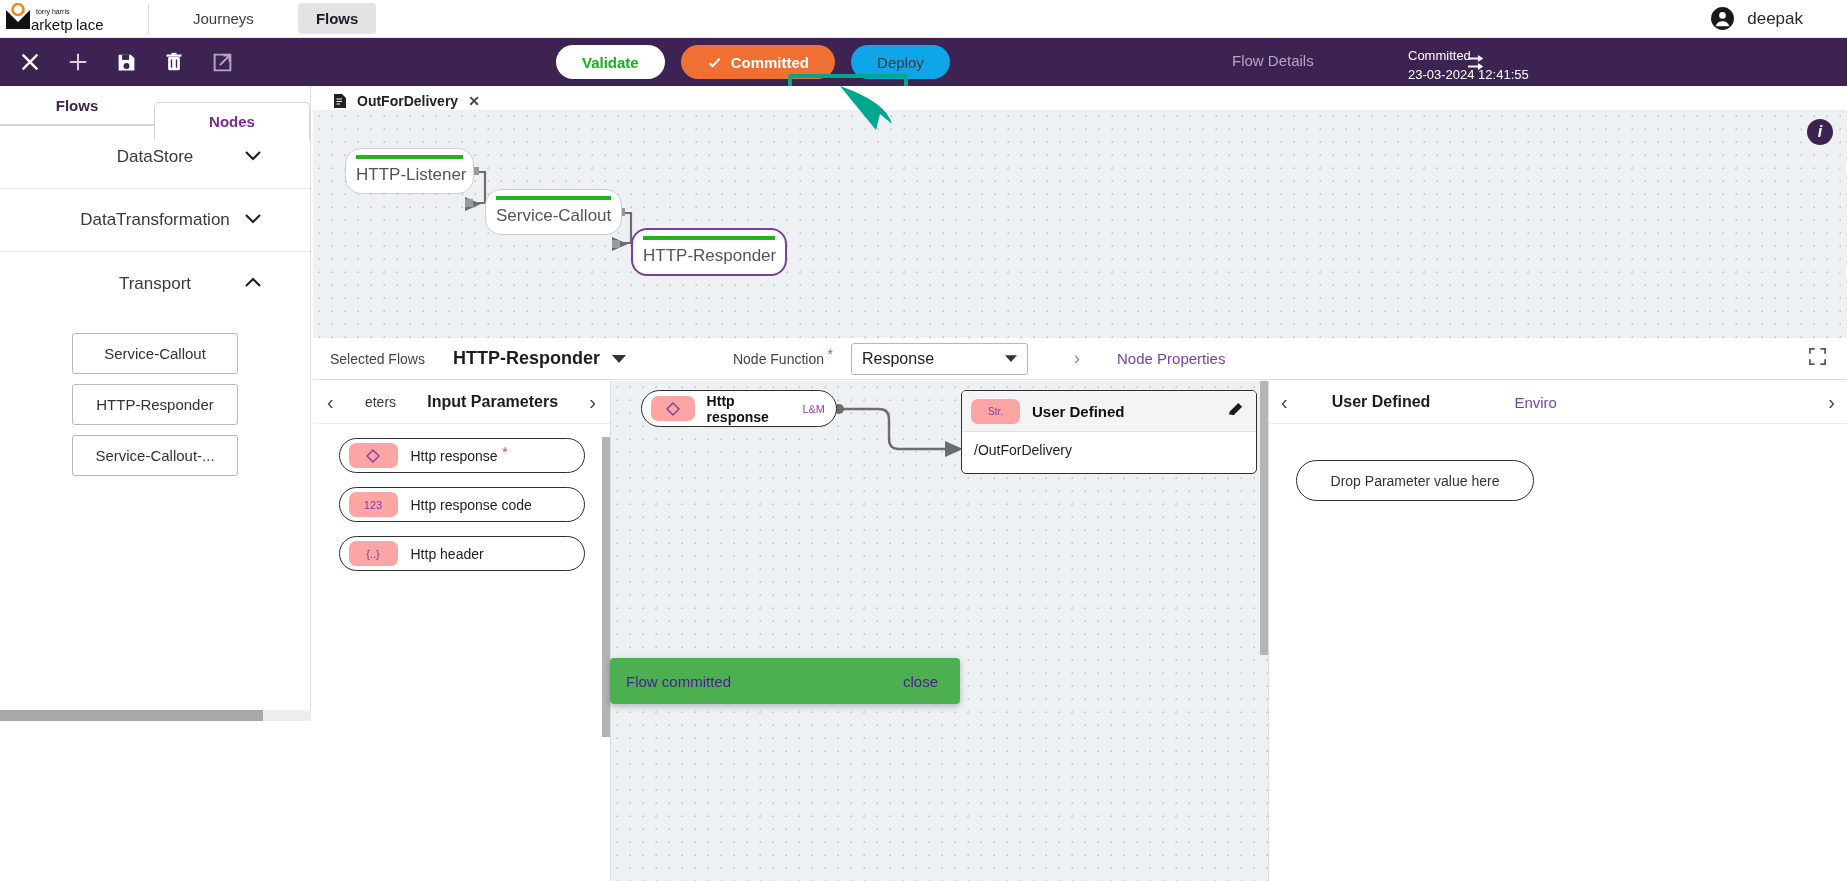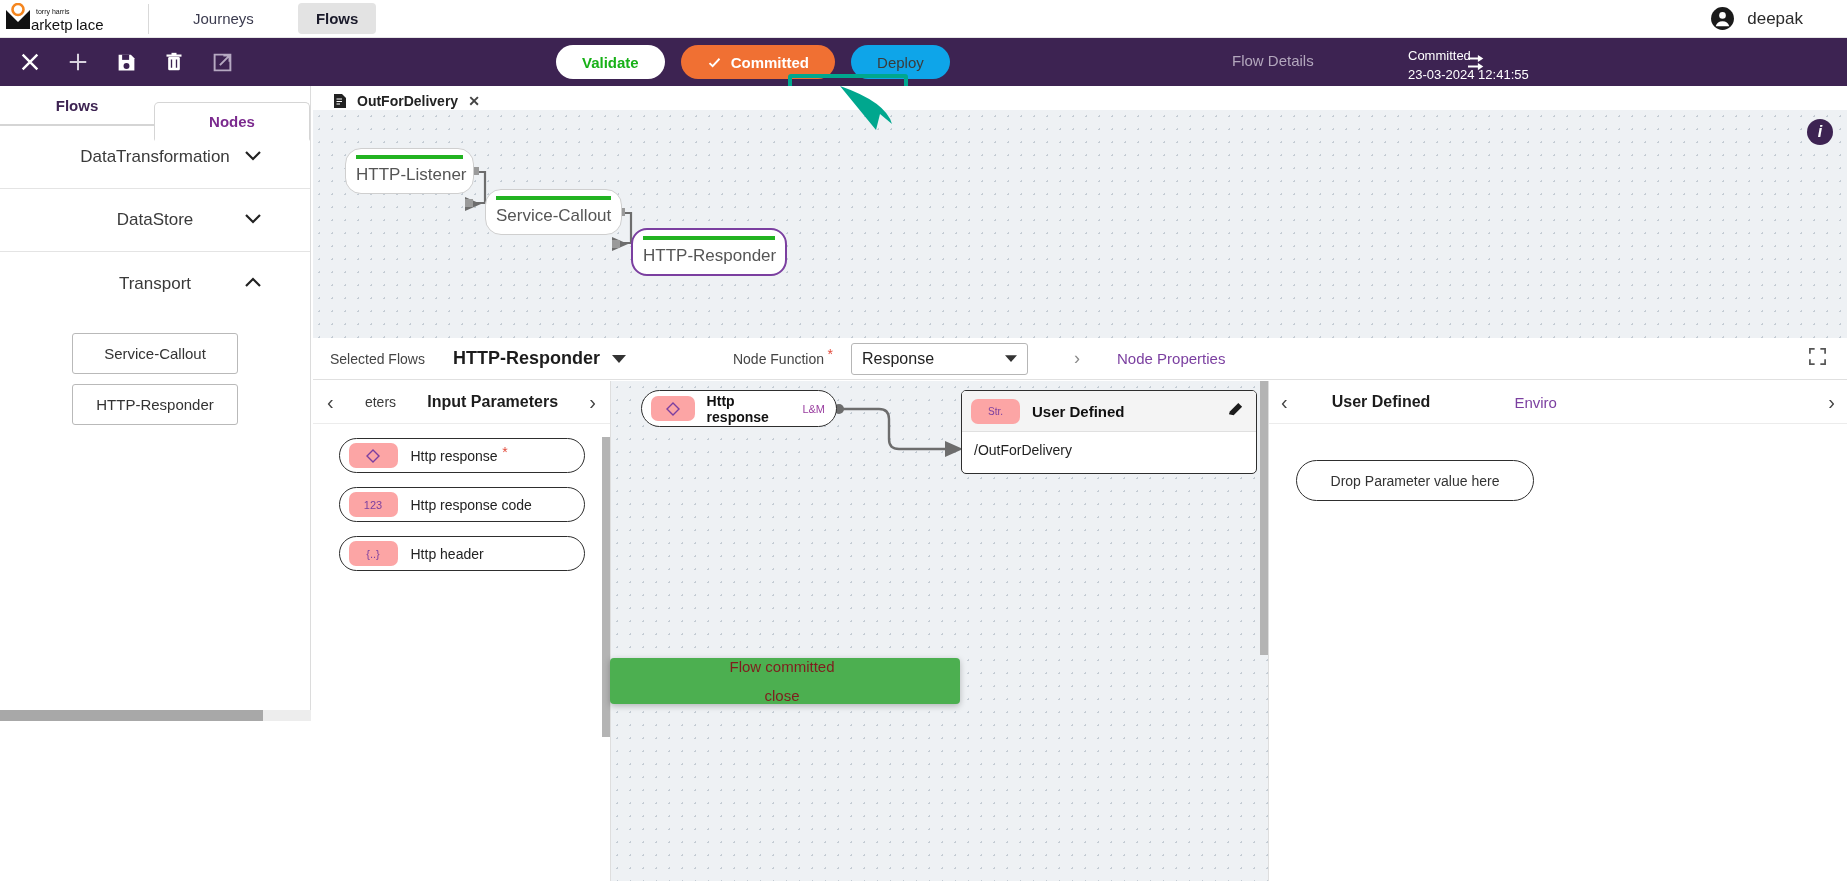--- a/index.html
+++ b/index.html
@@ -240,23 +240,22 @@
     border: 1px solid #2e2e2e; border-radius: 21px;
     display: flex; align-items: center; justify-content: center;
     font-size: 14px; color: #333;
   }
 
   
   .toast {
     position: absolute; left: 610px; top: 658px; width: 350px; height: 46px;
     background: #4caf50; border-radius: 4px;
     display: flex; align-items: center; justify-content: space-between;
-    padding: 0 22px 0 16px; color: #7f1d1d; font-size: 15px;
+    padding: 0 22px 0 16px; color: #4c1d95; font-size: 15px;
     box-shadow: 0 2px 6px rgba(0,0,0,.25);
-    flex-direction: column;
   }
   .toast .close { cursor: pointer; font-size: 15px; }
 
   .bottom-white {
     position: absolute; left: 0; bottom: 0; width: 311px; height: 160px; background: #fff;
   }
 </style>
 </head>
 <body>
 
@@ -349,30 +348,30 @@
     </div>
   </div>
 
   <div class="sidebar">
     <div class="side-tabs">
       <div class="side-tab">Flows</div>
       <div class="side-tab active">Nodes</div>
     </div>
 
     <div class="accordion-item">
-      <span class="accordion-label">DataTransformation</span>
+      <span class="accordion-label">DataStore</span>
       <span class="chev">
         <svg width="18" height="12" viewBox="0 0 18 12">
             <path d="M2 2 L9 9 L16 2" stroke="#222" stroke-width="2.2" fill="none"></path>
           </svg>
       </span>
     </div>
 
     <div class="accordion-item">
-      <span class="accordion-label">DataStore</span>
+      <span class="accordion-label">DataTransformation</span>
       <span class="chev">
         <svg width="18" height="12" viewBox="0 0 18 12">
             <path d="M2 2 L9 9 L16 2" stroke="#222" stroke-width="2.2" fill="none"></path>
           </svg>
       </span>
     </div>
 
 
 
     <div class="accordion-item accordion-open">
@@ -380,20 +379,21 @@
       <span class="chev">
         <svg width="18" height="12" viewBox="0 0 18 12">
             <path d="M2 9 L9 2 L16 9" stroke="#222" stroke-width="2.2" fill="none"></path>
           </svg>
       </span>
     </div>
 
     <div class="node-chip-wrap">
       <div class="node-chip">Service-Callout</div>
       <div class="node-chip">HTTP-Responder</div>
+      <div class="node-chip">Service-Callout-...</div>
     </div>
 
     <div class="bottom-white"></div>
     <div class="hscrollbar">
       <div class="thumb"></div>
     </div>
   </div>
 
   <div class="tabstrip">
     <div class="file-tab">

